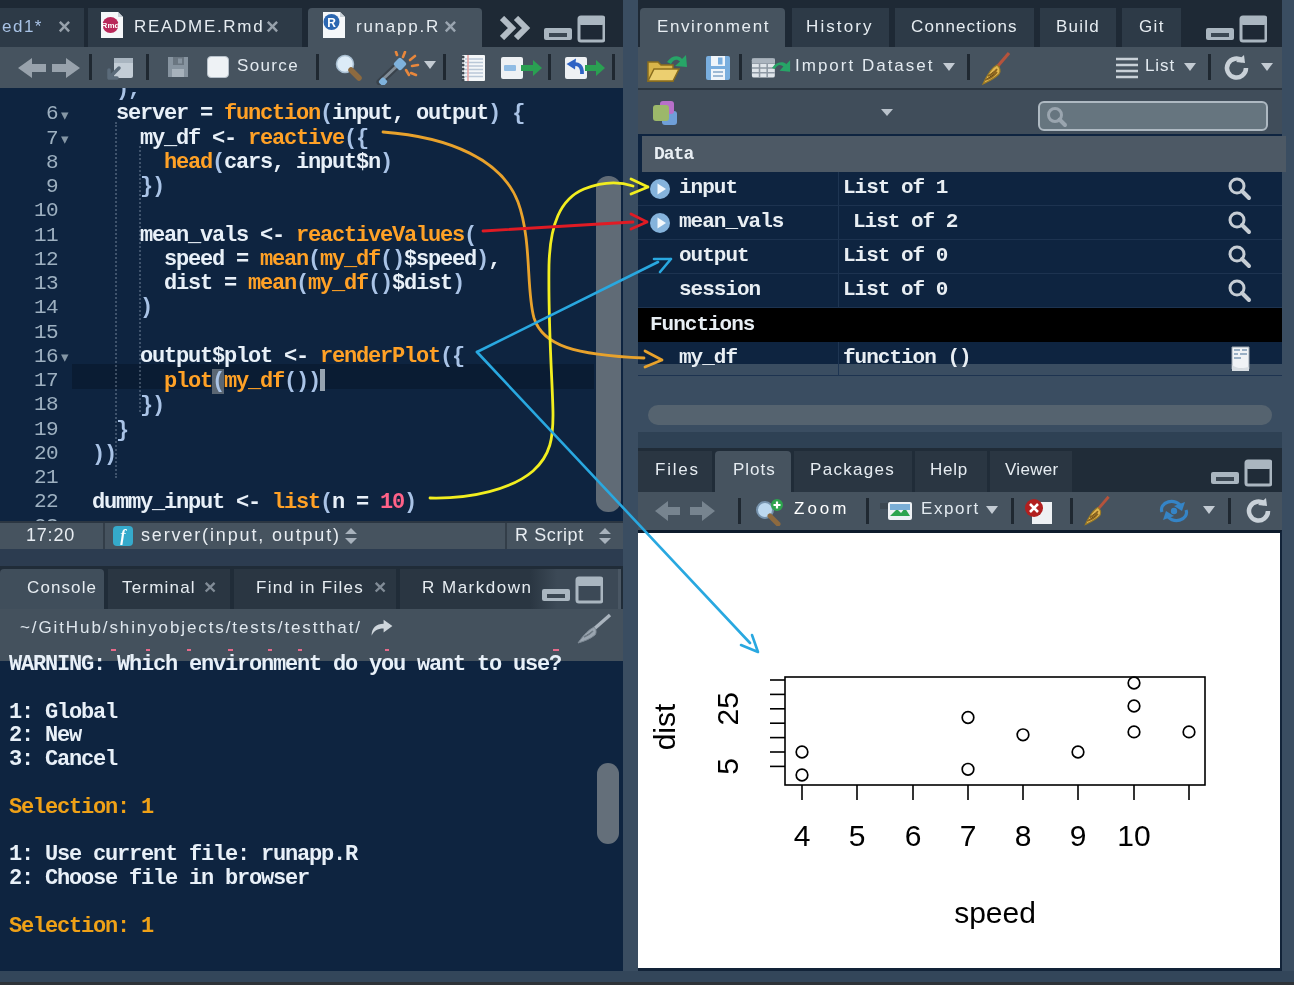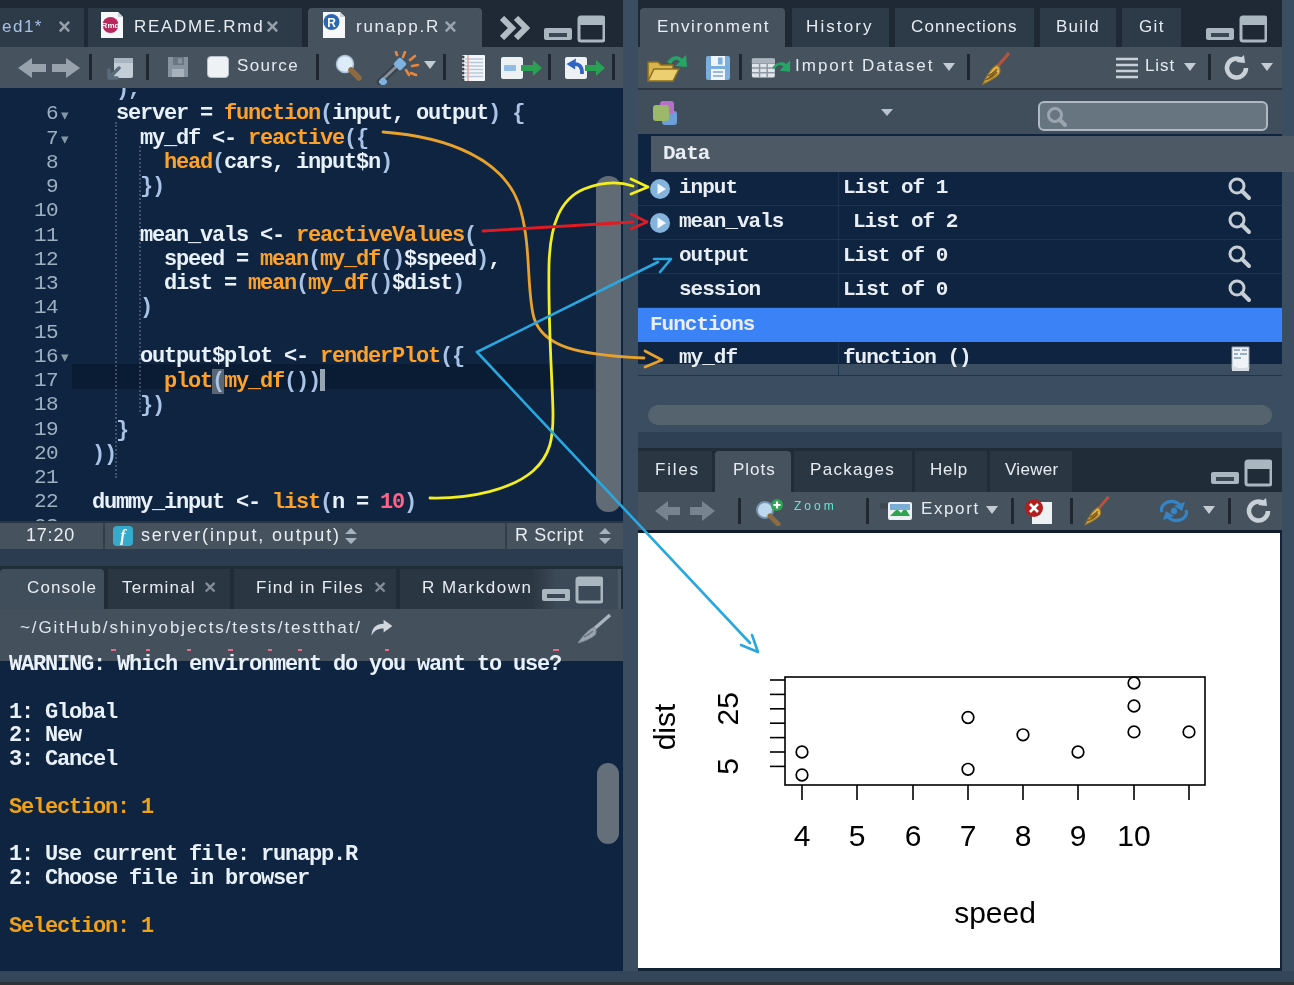--- a/index.html
+++ b/index.html
@@ -338,21 +338,21 @@
     <div class="abs ui" style="left:55px;top:11px;color:#e8eef3;font-size:11px;letter-spacing:1.5px;margin-top:44px;">Global Environment</div>
     <div class="abs" style="left:243px;top:19px;width:0;height:0;border-left:6px solid transparent;border-right:6px solid transparent;border-top:7px solid #b9c2cb;"></div>
     <div class="abs" style="left:400px;top:11px;width:230px;height:30px;background:#66757f;border:2px solid #aeb9c2;border-radius:6px;box-sizing:border-box;">
       <svg class="abs" style="left:6px;top:3px;" width="22" height="22">
           <circle cx="9" cy="9" r="6.5" fill="none" stroke="#9aa5af" stroke-width="3"></circle>
           <path d="M13.5 13.5 L19 19" stroke="#9aa5af" stroke-width="4" stroke-linecap="round"></path>
         </svg>
     </div>
   </div>
 
-  <div class="abs mono" style="left:13px;top:136px;width:644px;height:36px;background:#4d5965;color:#e8eef3;font-size:21px;letter-spacing:-1px;line-height:36px;text-indent:12px;">Data</div>
+  <div class="abs mono" style="left:4px;top:136px;width:644px;height:36px;background:#4d5965;color:#e8eef3;font-size:18px;letter-spacing:-1px;line-height:36px;text-indent:12px;">Data</div>
 
   <div class="abs" id="envrows" style="left:0;top:172px;width:644px;height:136px;">
       <div class="abs" style="left:200px;top:0;width:1px;height:136px;background:#1e3552;"></div>
     <div class="abs envr" style="top:0;">
       <svg class="abs" style="left:11px;top:6px;" width="22" height="22">
           <circle cx="11" cy="11" r="10" fill="#85b3dc"></circle>
           <path d="M8.5 5.5 L17 11 L8.5 16.5 Z" fill="#f2f7fb"></path>
         </svg>
       <div class="abs ename" style="left:41px;">input</div>
       <div class="abs ename" style="left:205px;">List of 1</div>
@@ -384,21 +384,21 @@
     <div class="abs envr" style="top:102px;">
       <div class="abs ename" style="left:41px;">session</div>
       <div class="abs ename" style="left:205px;">List of 0</div>
       <svg class="abs mag" style="left:589px;top:4px;" width="26" height="26">
           <circle cx="10" cy="10" r="7" fill="none" stroke="#c6cdd4" stroke-width="3"></circle>
           <path d="M15 15 L22 22" stroke="#c6cdd4" stroke-width="4" stroke-linecap="round"></path>
         </svg>
     </div>
   </div>
 
-  <div class="abs mono" style="left:0;top:308px;width:644px;height:34px;background:#3b82f6;color:#e8eef3;font-size:21px;letter-spacing:-1px;line-height:34px;text-indent:12px;">Functions</div>
+  <div class="abs mono" style="left:0;top:308px;width:644px;height:34px;background:#000000;color:#e8eef3;font-size:21px;letter-spacing:-1px;line-height:34px;text-indent:12px;">Functions</div>
   <div class="abs" id="fnrow" style="left:0;top:342px;width:644px;height:34px;border-bottom:1px solid #1d3350;box-sizing:border-box;">
       <div class="abs" style="left:200px;top:0;width:1px;height:34px;background:#1e3552;"></div>
     <div class="abs ename" style="left:41px;">my_df</div>
     <div class="abs ename" style="left:205px;font-family:Liberation Mono, monospace;">function ()</div>
     <svg class="abs" style="left:590px;top:3px;" width="28" height="28" viewBox="0 0 28 28">
       <path d="M4 2 h17 v22 h-17 z" fill="#f0f3f6" stroke="#9aa5b0" stroke-width="1"></path>
       <path d="M6 5 h6 M14 5 h5 M6 9 h4 M12 9 h7 M6 13 h7" stroke="#7d9bb5" stroke-width="1.6"></path>
       <path d="M4 20 q6 5 17 2 v4 h-17 z" fill="#d7dde2"></path>
     </svg>
   </div>
@@ -431,21 +431,21 @@
       <path d="M16 2 L16 8 L28 8 L28 16 L16 16 L16 22 L3 12 Z" fill="#77848f"></path>
       <path d="M50 2 L50 8 L38 8 L38 16 L50 16 L50 22 L63 12 Z" fill="#77848f"></path>
     </svg>
     <div class="tbdiv" style="left:100px;top:6px;"></div>
     <svg class="abs" style="left:116px;top:6px;" width="32" height="28" viewBox="0 0 32 28">
       <circle cx="11" cy="12" r="8" fill="#bcd8ef" stroke="#7793ad" stroke-width="2"></circle>
       <path d="M16 18 L24 26" stroke="#8d6a3f" stroke-width="5" stroke-linecap="round"></path>
       <circle cx="23" cy="7" r="6" fill="#2da44e"></circle>
       <path d="M19.5 7 h7 M23 3.5 v7" stroke="#fff" stroke-width="2.2"></path>
     </svg>
-    <div class="abs ui" style="left:156px;top:7px;color:#5eead4;font-size:12px;letter-spacing:3px;">Zoom</div>
+    <div class="abs ui" style="left:156px;top:7px;color:#ffffff;font-size:17px;letter-spacing:3px;">Zoom</div>
     <div class="tbdiv" style="left:228px;top:6px;"></div>
     <svg class="abs" style="left:240px;top:7px;" width="36" height="24" viewBox="0 0 36 24">
       <path d="M2 10 L2 4 L10 4 L10 1 L16 7 L10 13 L10 10 Z" fill="#3d4750"></path>
       <rect x="10" y="3" width="24" height="18" rx="2" fill="#eef1f4"></rect>
       <path d="M12 17 L19 10 L23 14 L27 9 L32 17 Z" fill="#2da44e"></path>
       <rect x="12" y="5" width="20" height="6" fill="#7aaed6"></rect>
     </svg>
     <div class="abs ui" style="left:283px;top:7px;color:#e3eaf0;font-size:17px;letter-spacing:1.6px;">Export</div>
     <div class="abs" style="left:348px;top:14px;width:0;height:0;border-left:6px solid transparent;border-right:6px solid transparent;border-top:8px solid #c3cbd3;"></div>
     <div class="tbdiv" style="left:373px;top:6px;"></div>

